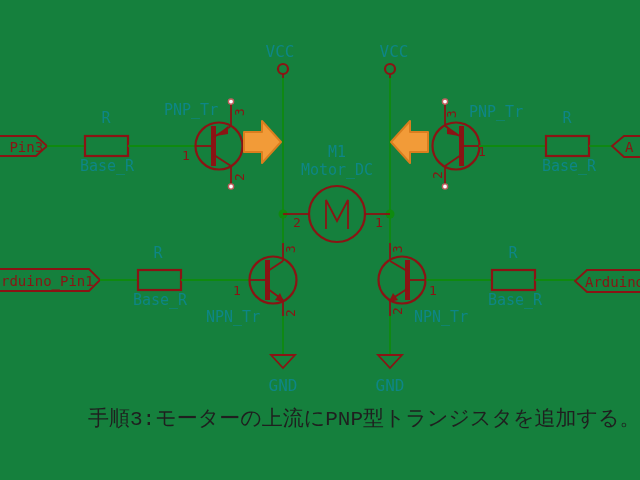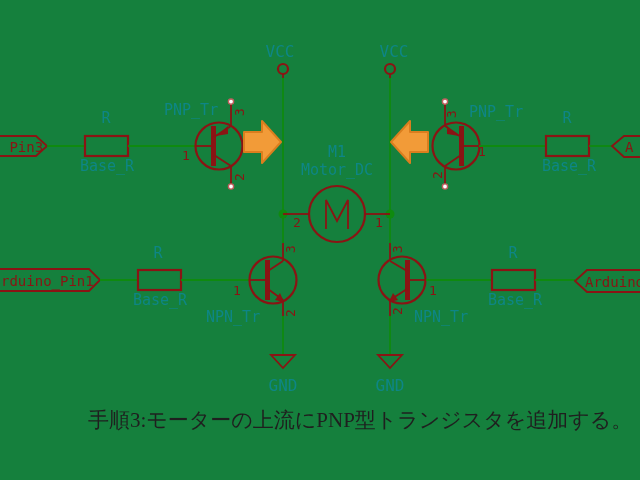--- a/index.html
+++ b/index.html
@@ -11,21 +11,21 @@
   .t-maroon{fill:#8a1414;font-size:14px;}
   .t-pin{fill:#8a1414;font-size:13px;}
   .wire{stroke:#0f8a0f;stroke-width:1.8;fill:none;}
   .sym{stroke:#8a1414;stroke-width:2.2;fill:none;}
   .sym-thin{stroke:#8a1414;stroke-width:1.8;fill:none;}
   .sym-fill{fill:#8a1414;stroke:none;}
   .pin-tip{stroke:#c05f5f;stroke-width:1.4;fill:#ffffff;}
   .junction{fill:#0f8a0f;stroke:none;}
   .arrow{fill:#f29b38;stroke:#db7e1e;stroke-width:2;stroke-linejoin:round;}
   .caption{position:absolute;left:88px;top:407px;width:552px;color:#1f1f1f;
-           font-size:21px;line-height:1.25;font-family:Liberation Serif, serif;
+           font-size:21px;line-height:1.25;font-family:Liberation Mono, monospace;
            white-space:nowrap;}
 </style>
 </head>
 <body>
 
 <div class="canvas">
 <svg width="640" height="480" viewBox="0 0 640 480">
 
   <g>
     <text class="t-teal" x="280" y="57" text-anchor="middle">VCC</text>

